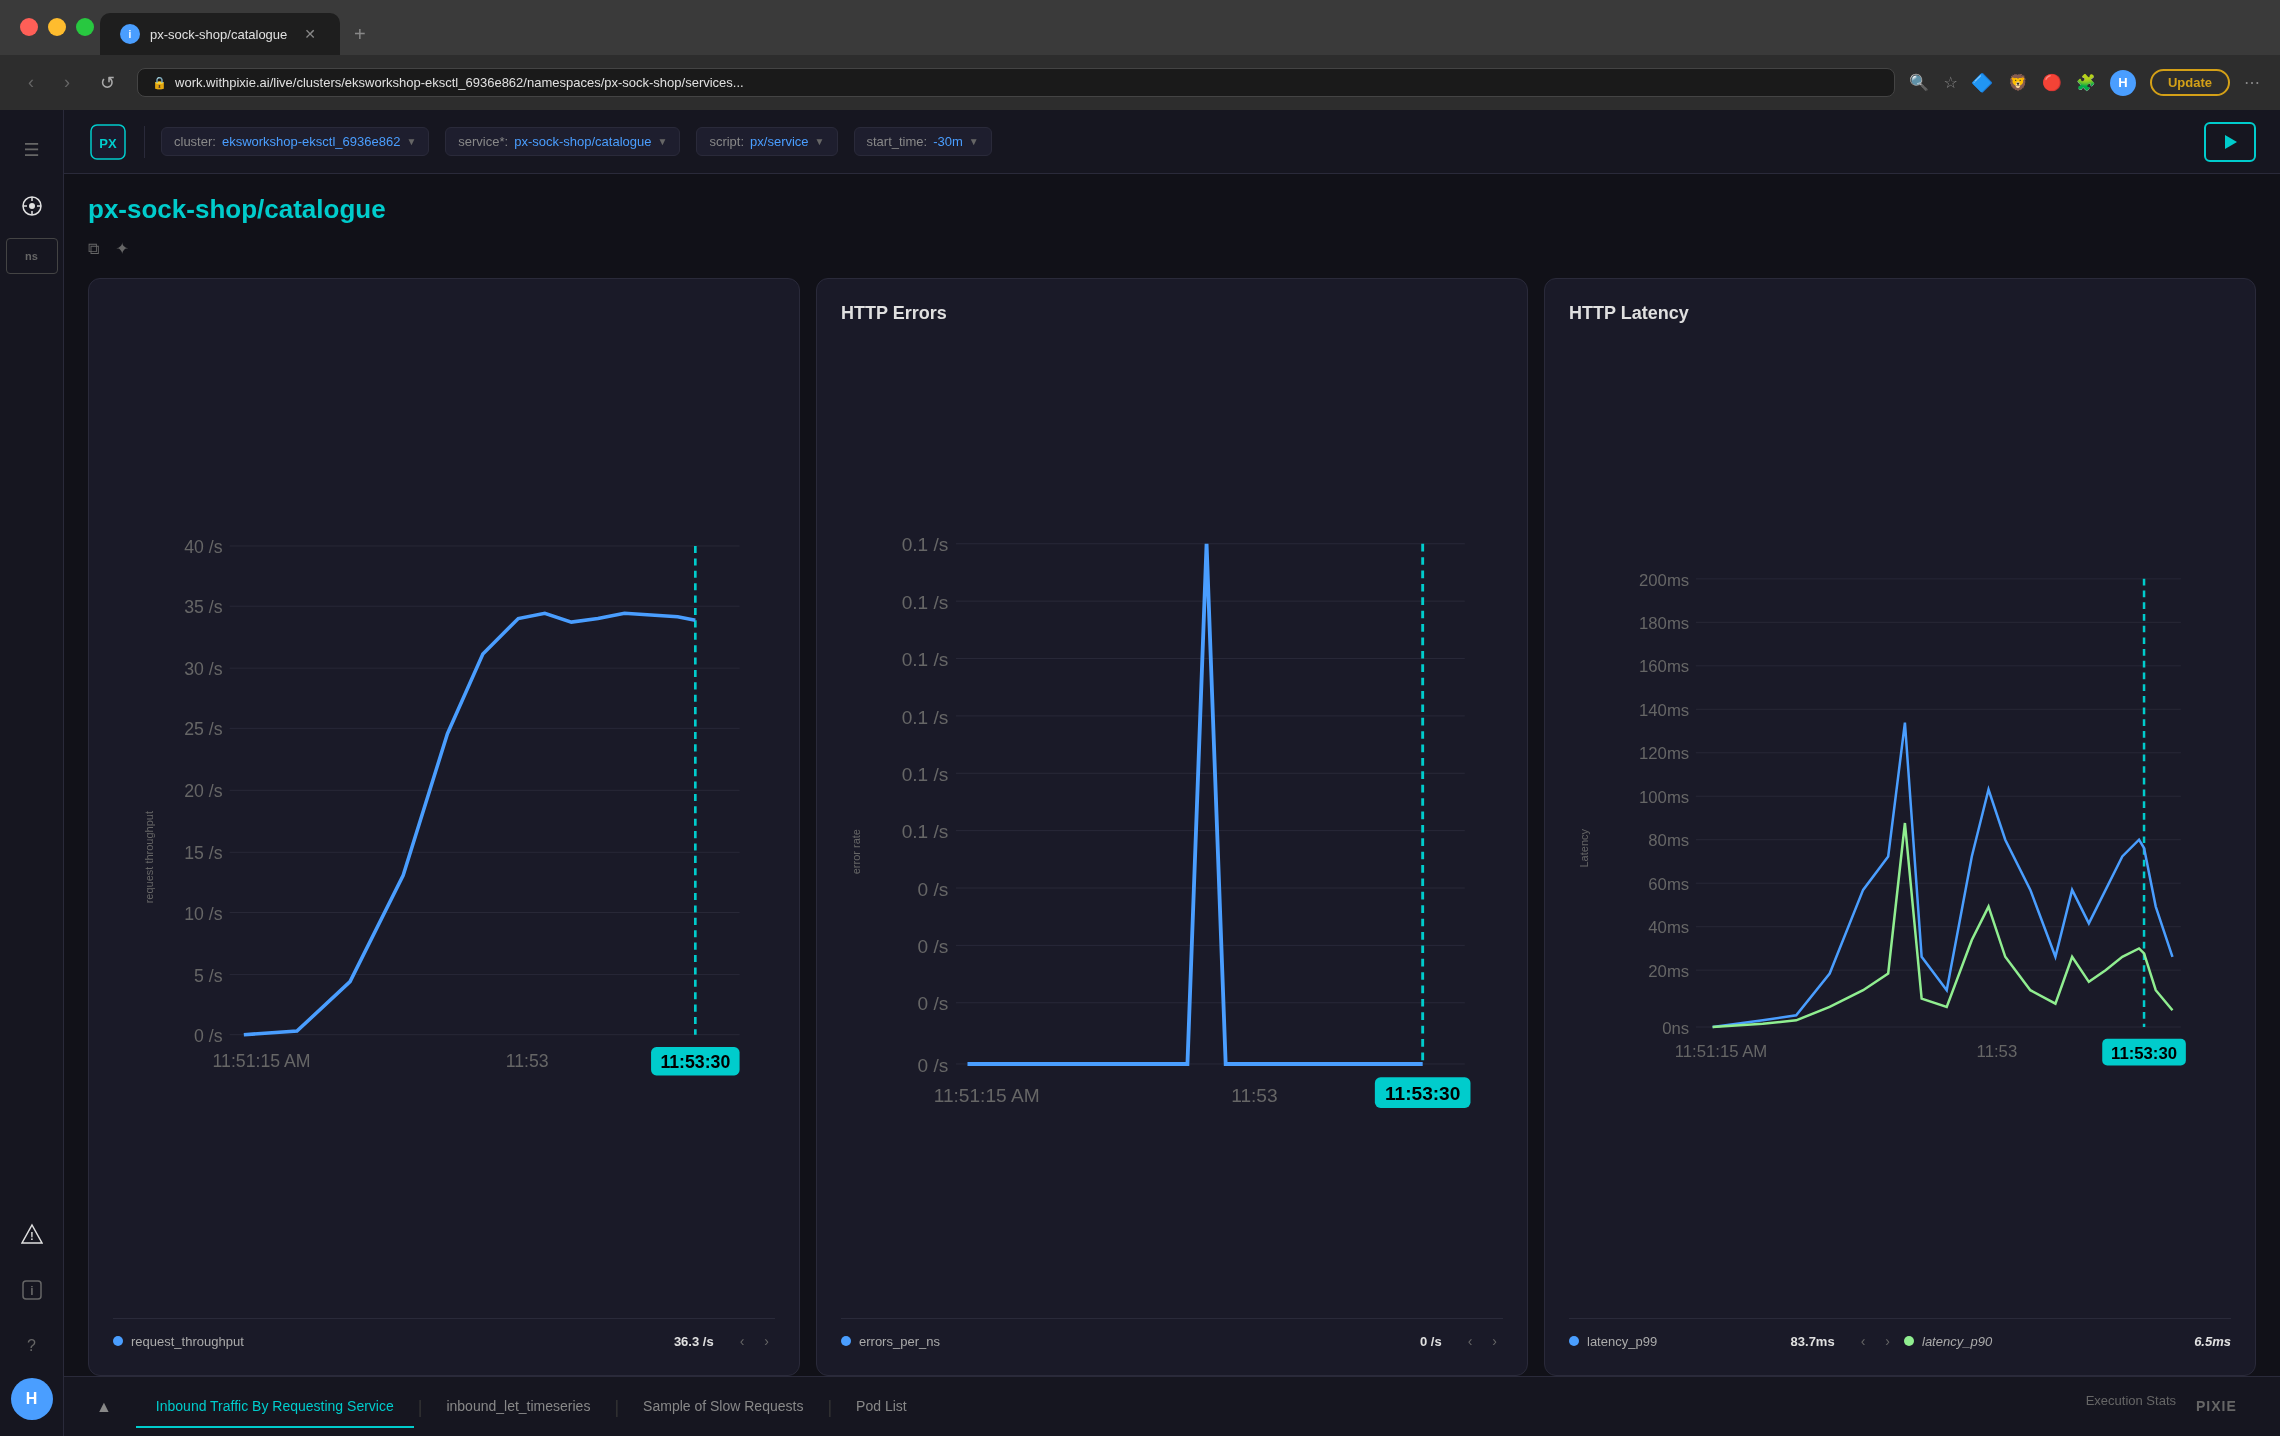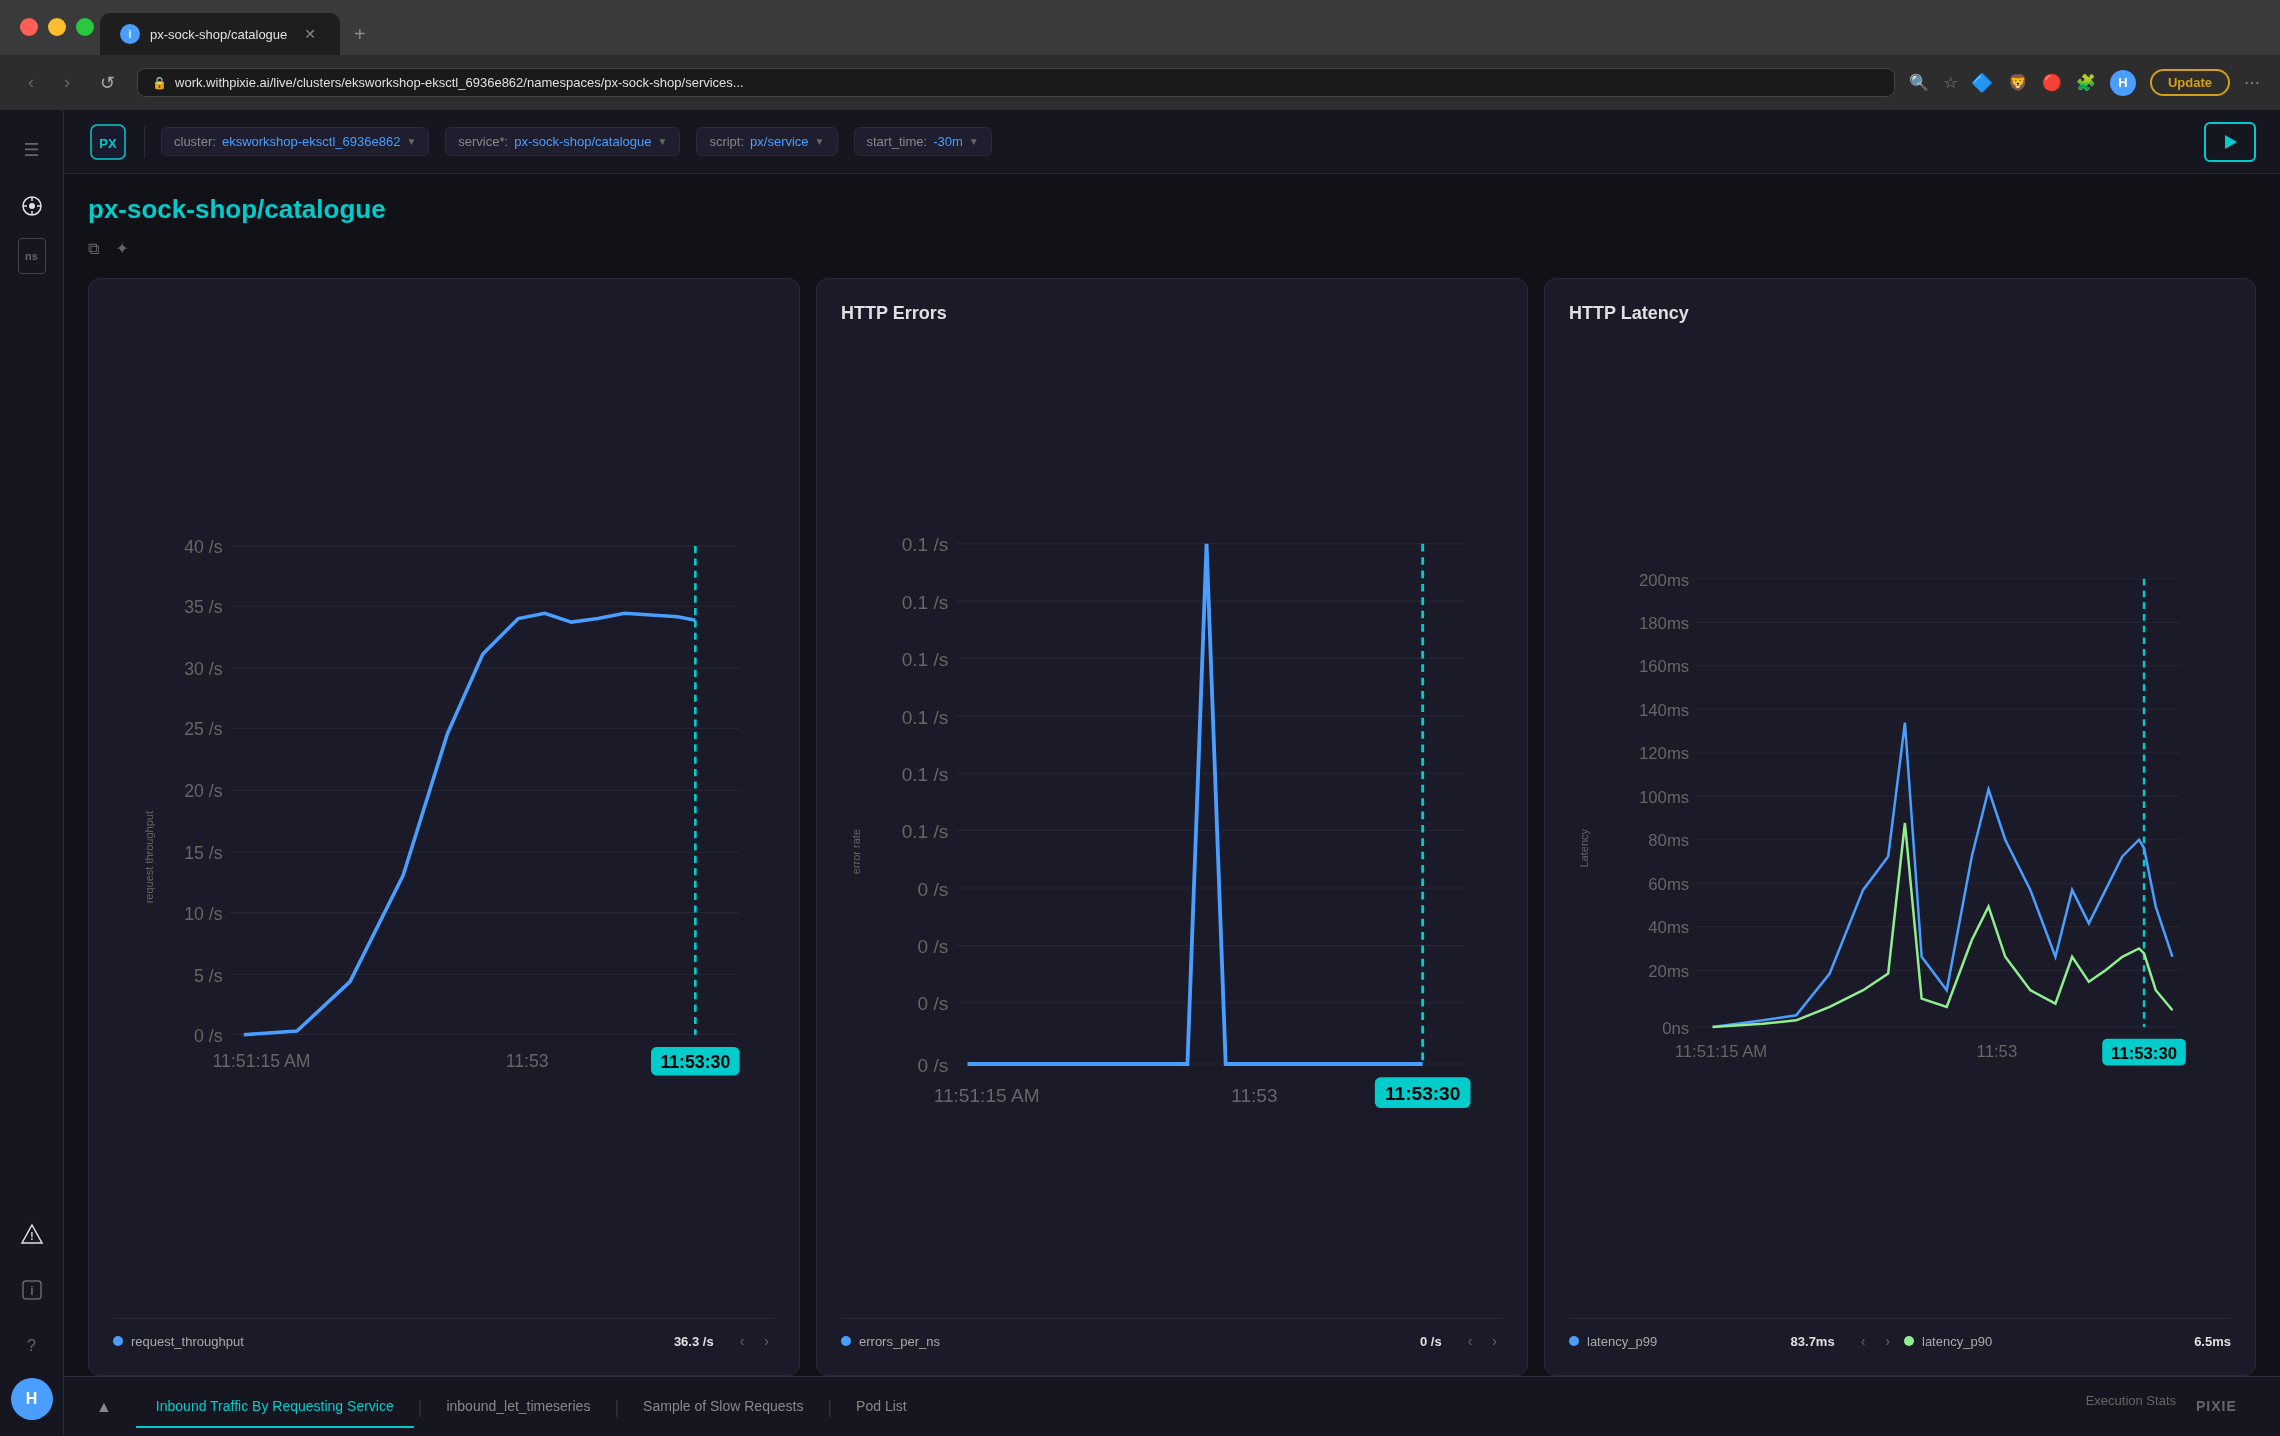--- a/index.html
+++ b/index.html
@@ -420,21 +420,21 @@
 
       <svg width="24" height="24" viewBox="0 0 24 24" fill="#e0e0e0">
         <circle cx="12" cy="12" r="3" fill="#e0e0e0"></circle>
         <circle cx="12" cy="12" r="9" stroke="#e0e0e0" stroke-width="1.5" fill="none"></circle>
         <line x1="12" y1="3" x2="12" y2="7" stroke="#e0e0e0" stroke-width="1.5"></line>
         <line x1="12" y1="17" x2="12" y2="21" stroke="#e0e0e0" stroke-width="1.5"></line>
         <line x1="3" y1="12" x2="7" y2="12" stroke="#e0e0e0" stroke-width="1.5"></line>
         <line x1="17" y1="12" x2="21" y2="12" stroke="#e0e0e0" stroke-width="1.5"></line>
       </svg>
     </div>
-    <div class="sidebar-icon" style="font-size:11px; font-weight:bold; color:#666; border:1px solid #444; border-radius:4px; width:28px; height:36px;">ns</div>
+    <div class="sidebar-icon" style="font-size:11px; font-weight:bold; color:#666; border:1px solid #444; border-radius:4px; width:52px; height:36px;">ns</div>
     <div class="sidebar-spacer"></div>
     <div class="sidebar-icon" style="color:#e0e0e0;">
       <svg width="22" height="22" viewBox="0 0 22 22">
         <polygon points="11,2 21,20 1,20" stroke="#e0e0e0" stroke-width="1.5" fill="none"></polygon>
         <text x="11" y="17" text-anchor="middle" fill="#e0e0e0" font-size="10" font-weight="bold">!</text>
       </svg>
     </div>
     <div class="sidebar-icon">
       <svg width="22" height="22" viewBox="0 0 22 22">
         <rect x="2" y="2" width="18" height="18" rx="3" stroke="#666" stroke-width="1.5" fill="none"></rect>
@@ -716,21 +716,21 @@
               <div class="legend-item">
                 <div class="legend-dot" style="background:#4a9eff;"></div>
                 <span class="legend-label">latency_p99</span>
                 <span class="legend-value">83.7ms</span>
               </div>
               <div class="legend-nav">
                 <span class="legend-nav-btn">‹</span>
                 <span class="legend-nav-btn">›</span>
               </div>
             </div>
-            <div style="display:flex; align-items:flex-end; gap:20px; width:100%;">
+            <div style="display:flex; align-items:flex-end; gap:20px; width:100%;font-style:italic;">
               <div class="legend-item">
                 <div class="legend-dot" style="background:#90ee90;"></div>
                 <span class="legend-label">latency_p90</span>
                 <span class="legend-value">6.5ms</span>
               </div>
             </div>
           </div>
         </div>
 
       </div>

